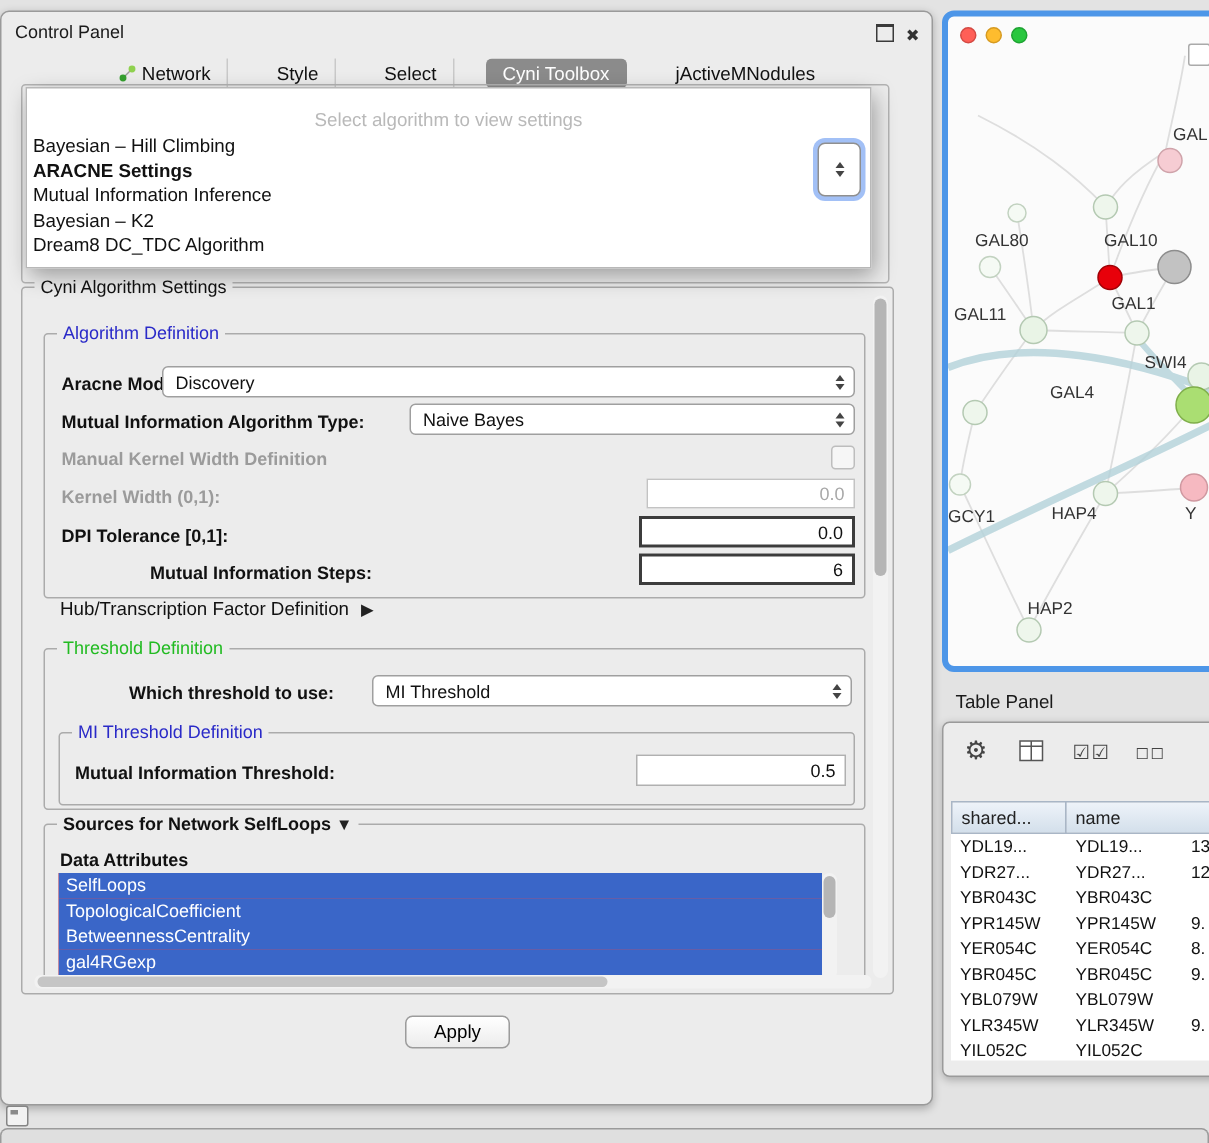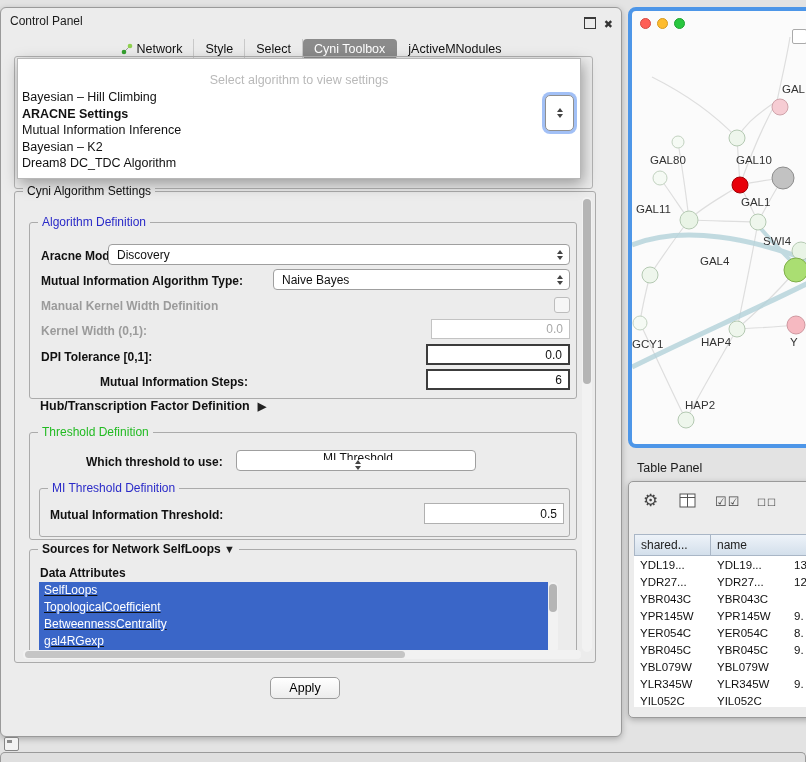--- a/index.html
+++ b/index.html
@@ -3,21 +3,21 @@
 <meta charset="utf-8">
 <style>
   html,body{margin:0;padding:0;}
   .screen{position:relative;width:806px;height:762px;background:#e3e3e3;font-family:"Liberation Sans",sans-serif;color:#111;overflow:hidden;}
   .win{position:absolute;background:#ececec;border:1px solid #9a9a9a;border-radius:6px;box-shadow:0 2px 6px rgba(0,0,0,.25);}
   .titlebar{position:absolute;left:0;top:0;width:100%;height:26px;}
   .wtitle{position:absolute;left:9px;top:6px;font-size:12px;color:#1a1a1a;}
   .tbbtns{position:absolute;right:8px;top:7px;display:flex;gap:8px;align-items:center;}
   .floatglyph{width:10px;height:9px;border:1px solid #3a3a3a;border-top-width:2px;display:inline-block;}
   .closeglyph{font-size:11px;color:#333;line-height:11px;}
-  .tabs{position:absolute;left:0;top:31px;width:100%;display:flex;justify-content:center;align-items:flex-end;font-size:12.5px;}
+  .tabs{position:absolute;left:0;top:31px;width:100%;display:flex;justify-content:center;align-items:flex-end;font-size:12.5px;gap:21px;}
   .tab{padding:3px 11px;border-right:1px solid #c9c9c9;display:flex;align-items:center;gap:4px;white-space:nowrap;}
   .tab:last-child{border-right:none;}
   .tab.sel{background:#8b8b8b;color:#fff;border-radius:4px;border-right-color:transparent;}
   .remnant{position:absolute;left:13px;top:48px;width:577px;height:131px;border:1px solid #b3b3b3;border-radius:3px;}
   .popup{position:absolute;left:16px;top:50px;width:562px;height:119px;background:#fff;border:1px solid #b8b8b8;box-shadow:2px 5px 14px rgba(0,0,0,.35);z-index:8;font-size:12.5px;}
   .p-prompt{text-align:center;color:#b9b9b9;height:18px;line-height:18px;margin-top:12px;}
   .p-item{height:16.5px;line-height:16.5px;padding-left:4px;white-space:nowrap;}
   .p-item.sel{font-weight:bold;}
   .combofrag{position:absolute;left:544px;top:87px;width:27px;height:34px;background:#fff;border:1px solid #8f8f8f;border-radius:5px;box-shadow:0 0 0 3px rgba(100,150,240,.6);z-index:9;display:flex;align-items:center;justify-content:center;}
   .grp{position:absolute;border:1px solid #ababab;border-radius:3px;}
@@ -33,21 +33,21 @@
   .tri-up{width:0;height:0;border-left:3.5px solid transparent;border-right:3.5px solid transparent;border-bottom:4.5px solid #444;}
   .tri-dn{width:0;height:0;border-left:3.5px solid transparent;border-right:3.5px solid transparent;border-top:4.5px solid #444;}
   .field{position:absolute;background:#fff;border:1px solid #c3c3c3;font-size:12px;box-sizing:border-box;display:flex;align-items:center;justify-content:flex-end;padding:0 6px;}
   .field.focus{border:2px solid #3c3c3c;}
   .field.dis{color:#a8a8a8;}
   .chk{position:absolute;width:14px;height:14px;border:1px solid #bdbdbd;background:#f6f6f6;border-radius:3px;}
   .vsb{position:absolute;background:#f2f2f2;border-radius:5px;}
   .vsb .thumb{position:absolute;left:1px;width:8px;background:#b5b5b5;border-radius:4px;}
   .hsb{position:absolute;background:#f2f2f2;border-radius:4px;}
   .hsb .thumb{position:absolute;top:1px;height:7px;background:#c5c5c5;border-radius:4px;}
-  .listbox{position:absolute;background:#ef4444;overflow:hidden;text-decoration:underline;}
+  .listbox{position:absolute;background:#ef4444;overflow:hidden;}
   .litem{height:17px;line-height:17px;padding-left:5px;background:#3a66c8;color:#fff;font-size:12px;white-space:nowrap;}
   .applybtn{position:absolute;border:1px solid #9c9c9c;border-radius:5px;background:linear-gradient(#ffffff,#ececec);font-size:12.5px;font-family:Liberation Sans, sans-serif;display:flex;align-items:center;justify-content:center;}
   .btabs{position:absolute;left:0;top:701px;width:100%;display:flex;justify-content:center;align-items:center;font-size:12.5px;}
   .btab{padding:4px 12px;border-right:1px solid #c9c9c9;white-space:nowrap;}
   .btab:last-child{border-right:none;}
   .btab.sel{background:#7f7f7f;color:#fff;border-radius:4px;border-right-color:transparent;}
   .netwin{position:absolute;border:4px solid #4d96e8;border-radius:8px;background:#fbfbfb;box-sizing:border-box;overflow:hidden;}
   .lights{position:absolute;left:8px;top:7px;display:flex;gap:6px;}
   .lt{width:11px;height:11px;border-radius:50%;display:inline-block;box-sizing:border-box;}
   .lt.red{background:#ff5f57;border:1px solid #d44a43;}
@@ -56,21 +56,21 @@
   .birdseye{position:absolute;left:160px;top:18px;width:13px;height:13px;background:#fff;border:1px solid #aaa;border-radius:2px;}
   .tp-toolbar-icn{position:absolute;color:#444;}
   .thead{position:absolute;display:flex;}
   .hcell{height:22px;background:linear-gradient(#eef3f9,#d3dfeb);border:1px solid #a9b6c6;margin-right:-1px;font-size:12px;color:#222;box-sizing:border-box;padding:3px 0 0 6px;white-space:nowrap;overflow:hidden;}
   .trows{position:absolute;background:#fff;overflow:hidden;}
   .trow{display:flex;height:17px;align-items:center;font-size:11.5px;}
   .tcell{box-sizing:border-box;padding-left:6px;white-space:nowrap;overflow:hidden;}
   .bottomstrip{position:absolute;left:0;top:752px;width:806px;height:11px;background:#dfdfdf;border:1px solid #9a9a9a;border-bottom:none;border-radius:5px 5px 0 0;box-sizing:border-box;}
   .miniicon{position:absolute;left:4px;top:737px;width:13px;height:12px;border:1px solid #858585;background:#f2f2f2;border-radius:2px;}
   .miniicon::after{content:"";position:absolute;left:2px;top:2px;width:5px;height:3px;background:#8a8a8a;}
-  .hubrow{position:absolute;font-size:12.5px;font-weight:bold;white-space:nowrap;display:flex;align-items:center;gap:8px;text-align:right;}
+  .hubrow{position:absolute;font-size:12.5px;font-weight:normal;white-space:nowrap;display:flex;align-items:center;gap:8px;text-align:right;}
   .arrowglyph{font-size:11px;color:#222;}
 </style>
 </head>
 <body>
 
 <div class="screen">
 
   <div class="win" style="left:0;top:7px;width:620px;height:728px;">
     <div class="titlebar">
       <span class="wtitle">Control Panel</span>
@@ -166,21 +166,21 @@
 
       <div class="hubrow" style="left:25px;top:207px;">
         <span>Hub/Transcription Factor Definition</span>
         <span class="arrowglyph">▶</span>
       </div>
 
       <div class="grp" style="left:14px;top:240px;width:546px;height:106px;">
         <span class="grp-label green">Threshold Definition</span>
 
         <span class="lbl" style="left:56px;top:22px;">Which threshold to use:</span>
-        <div class="combo" style="left:206px;top:17px;width:240px;height:21px;flex-direction:column;">
+        <div class="combo" style="left:218px;top:17px;width:320px;height:21px;">
           <span class="val">MI Threshold</span>
           <span class="arrows">
               <i class="tri-up"></i>
               <i class="tri-dn"></i>
             </span>
         </div>
 
         <div class="grp" style="left:9px;top:55px;width:529px;height:47px;">
           <span class="grp-label blue">MI Threshold Definition</span>
           <span class="lbl" style="left:10px;top:19px;">Mutual Information Threshold:</span>

